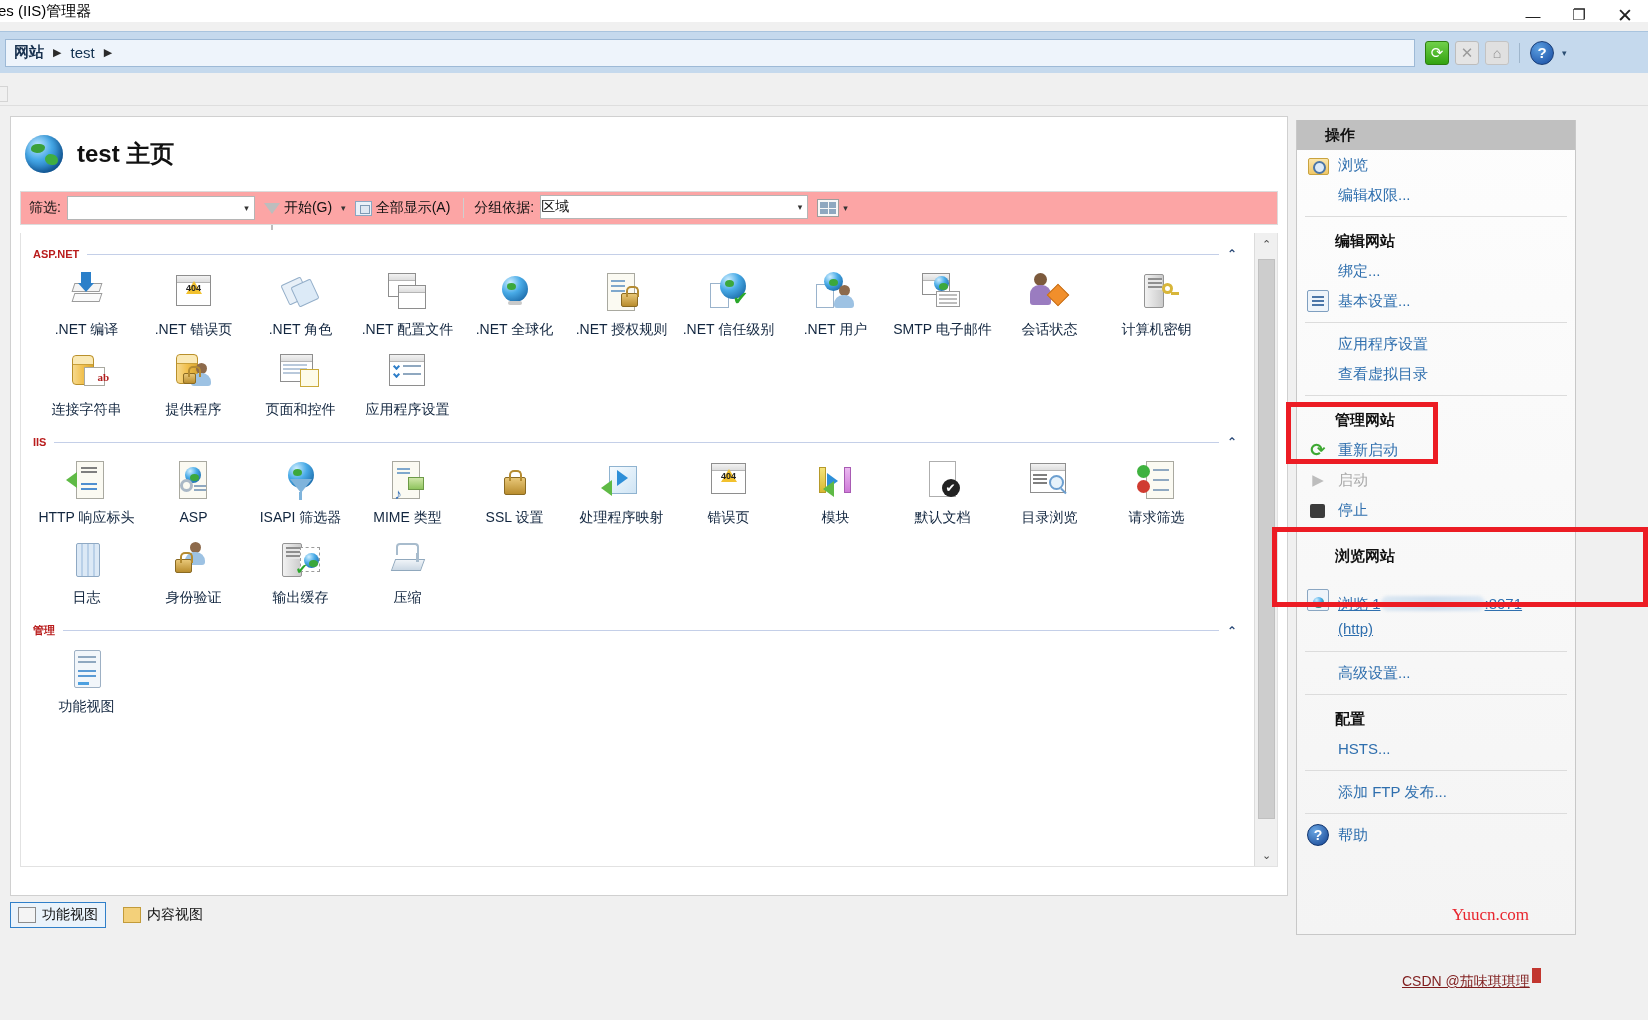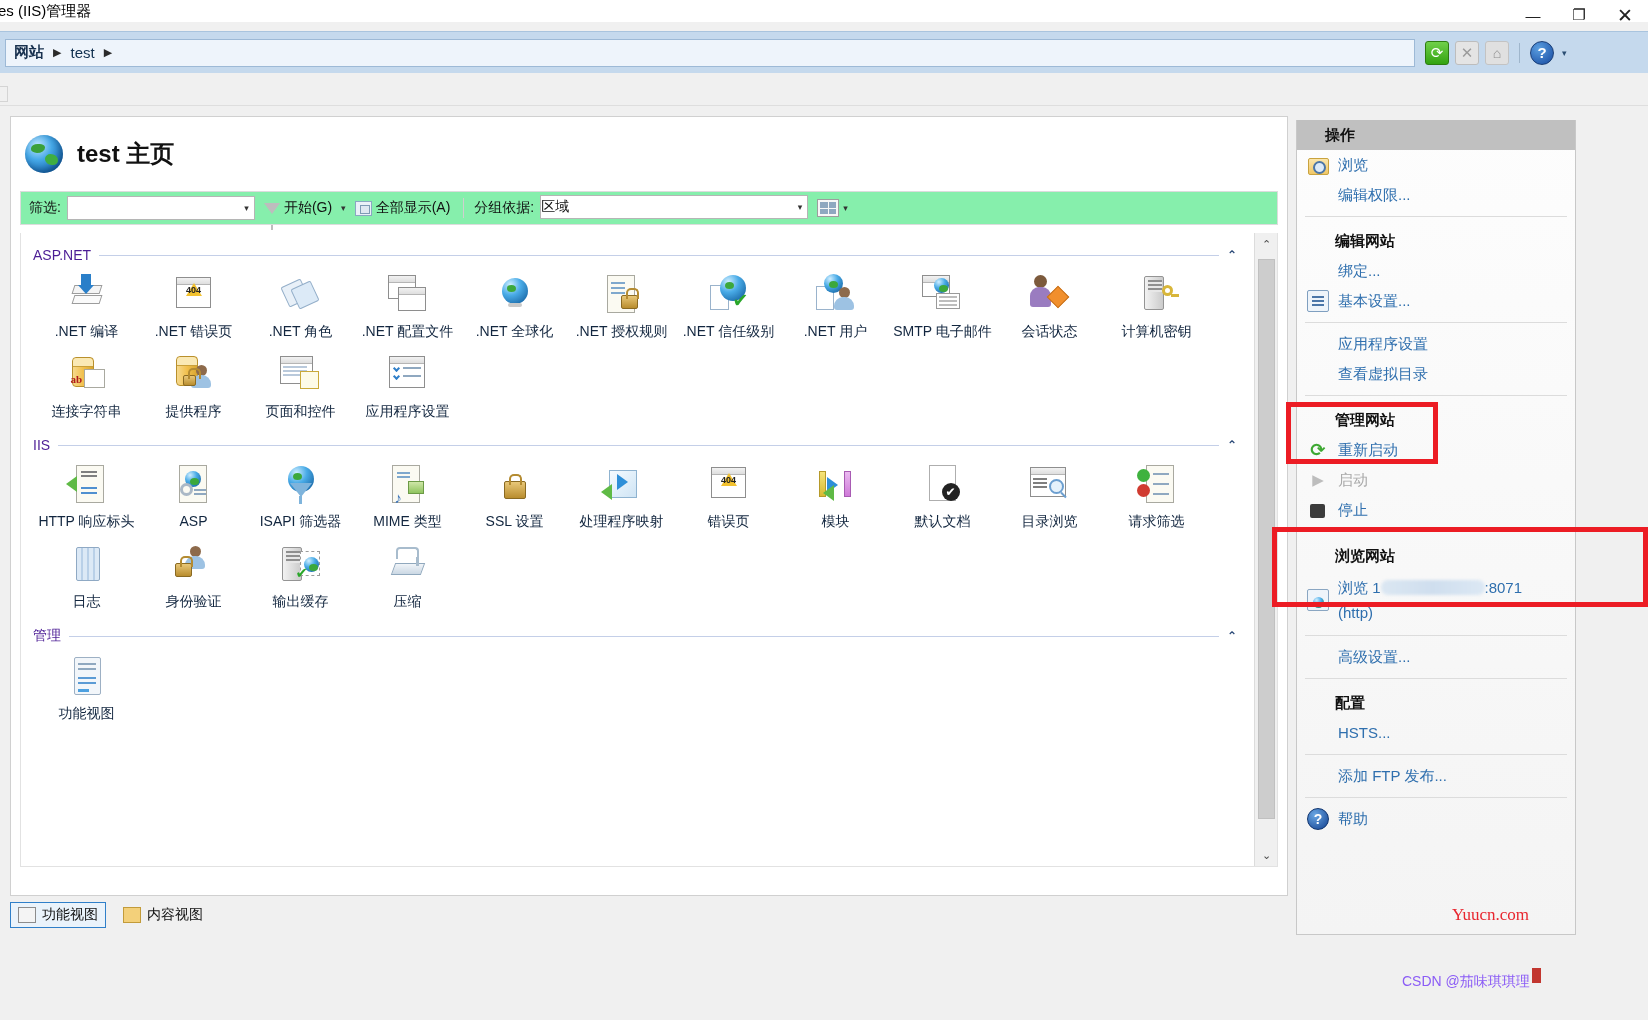--- a/index.html
+++ b/index.html
@@ -98,21 +98,21 @@
     content:""; position: absolute; left: 6px; top: 9px; width: 14px; height: 9px;
     background: #3aa03a; border-radius: 50% 40% 60% 45%;
   }
   .globe::after {
     content:""; position: absolute; right: 5px; top: 19px; width: 13px; height: 11px;
     background: #3fae42; border-radius: 45% 60% 40% 55%;
   }
   .page-title { font-size: 24px; color: #111; font-weight: bold; }
 
   .filterbar {
-    margin: 0 9px; height: 34px; background: #86efac;
+    margin: 0 9px; height: 34px; background: #fca5a5;
     border: 1px solid #dcdcdc;
     display: flex; align-items: center; padding: 0 8px; gap: 6px;
   }
   .fl-label { font-size: 14px; color: #111; }
   .fl-combo {
     width: 188px; height: 24px; background: #fff; border: 1px solid #b5b5b5;
     display: flex; align-items: center; justify-content: flex-end; padding-right: 5px;
   }
   .fl-combo.group { width: 268px; }
   .fl-combo .vcar { font-size: 9px; color: #333; }
@@ -140,21 +140,21 @@
   .mini-caret { font-size: 9px; color: #333; }
 
   
   .featurepane {
     position: relative; margin: 8px 9px 0 9px; height: 634px;
     border: 1px solid #e2e2e2; border-top: none; background: #fff; overflow: hidden;
   }
   .fp-scroll { position: absolute; left: 0; top: 0; right: 24px; bottom: 0; padding: 6px 0 0 12px; }
   .group { margin-bottom: 2px; }
   .group-head { display: flex; align-items: center; gap: 8px; padding-right: 16px; margin: 8px 0 6px 0; }
-  .group-name { font-size: 14px; color: #4c1d95; white-space: nowrap; }
+  .group-name { font-size: 11px; color: #b91c1c; white-space: nowrap; font-weight: bold; }
   .group-rule { flex: 1; height: 1px; background: #c4cfe8; }
   .group-chev { font-size: 12px; color: #2b4a78; font-weight: bold; }
   .tiles { display: flex; flex-wrap: wrap; }
   .tile {
     width: 107px; padding: 4px 2px 8px 2px;
     display: flex; flex-direction: column; align-items: center;
   }
   .tile .ic { width: 46px; height: 44px; position: relative; margin-bottom: 5px; }
   .tile .lb {
     font-size: 14px; color: #12263f; text-align: center; line-height: 19px; word-break: break-all;
@@ -319,21 +319,21 @@
   }
   .act-sec-title {
     font-size: 15px; color: #111; font-weight: bold; padding: 9px 0 5px 38px;
   }
   .act {
     display: flex; align-items: flex-start; gap: 9px; padding: 4px 6px 4px 10px; min-height: 26px;
   }
   .act .aic { width: 22px; height: 22px; flex: 0 0 22px; position: relative; }
   .act .alb { font-size: 15px; color: #2f6fae; line-height: 22px; }
   .act.disabled .alb { color: #a8a8a8; }
-  .act .alb.link { color: #2f6fae; }
+  .act .alb.link { text-decoration: underline; color: #2f6fae; margin-top: 16px; }
   .act-div { height: 1px; background: #dcdcdc; margin: 6px 8px; }
   .aic.browse { }
   .aic.browse::before {
     content:""; position: absolute; left: 1px; top: 4px; width: 19px; height: 15px;
     background: linear-gradient(#fbe6ab,#f0c767); border: 1px solid #c9a33e; border-radius: 2px;
   }
   .aic.browse::after {
     content:""; position: absolute; left: 6px; top: 7px; width: 9px; height: 9px;
     border: 2px solid #4b76a8; border-radius: 50%; background: #dceaf8;
   }
@@ -379,21 +379,21 @@
   }
 
   
   .wm-yuucn {
     position: absolute; left: 1452px; top: 905px;
     font-family: "Liberation Serif", "DejaVu Serif", serif;
     font-size: 17px; color: #e8262f;
   }
   .wm-csdn {
     position: absolute; left: 1402px; top: 973px;
-    font-size: 14px; color: #8b5cf6;
+    font-size: 14px; color: #7f1d1d; text-decoration: underline;
   }
   .cursor-ico {
     position: absolute; left: 1532px; top: 968px; width: 9px; height: 15px;
     background: #c2362f;
   }
 
   
   .leftedge-a { position: absolute; left: 0; top: 86px; width: 8px; height: 16px; background: #f0f0f0; border: 1px solid #d4d4d4; border-left: none; }
 </style>
 </head>
@@ -573,21 +573,21 @@
                 <div style="position:absolute;left:28px;top:12px;width:11px;height:11px;border:3px solid #d8b63a;border-radius:50%;"></div>
                 <div style="position:absolute;left:37px;top:21px;width:8px;height:3px;background:#d8b63a;"></div>
               </div>
               <div class="lb">计算机密钥</div>
             </div>
 
             <div class="tile">
               <div class="ic">
                 <div class="cyl" style="left:8px;top:4px;"></div>
                 <div style="position:absolute;left:20px;top:16px;width:21px;height:19px;background:#fff;border:1px solid #a9a9a0;"></div>
-                <div style="position:absolute;left:7px;top:20px;font-size:11px;font-weight:bold;color:#b01c1c;font-family:'Liberation Serif',serif;">ab</div>
+                <div style="position:absolute;left:34px;top:20px;font-size:11px;font-weight:bold;color:#b01c1c;font-family:'Liberation Serif',serif;">ab</div>
               </div>
               <div class="lb">连接字符串</div>
             </div>
 
             <div class="tile">
               <div class="ic">
                 <div class="cyl" style="left:5px;top:3px;"></div>
                 <div class="person" style="left:20px;top:12px;"></div>
                 <div class="lock" style="left:12px;top:22px;width:13px;height:11px;"></div>
               </div>

